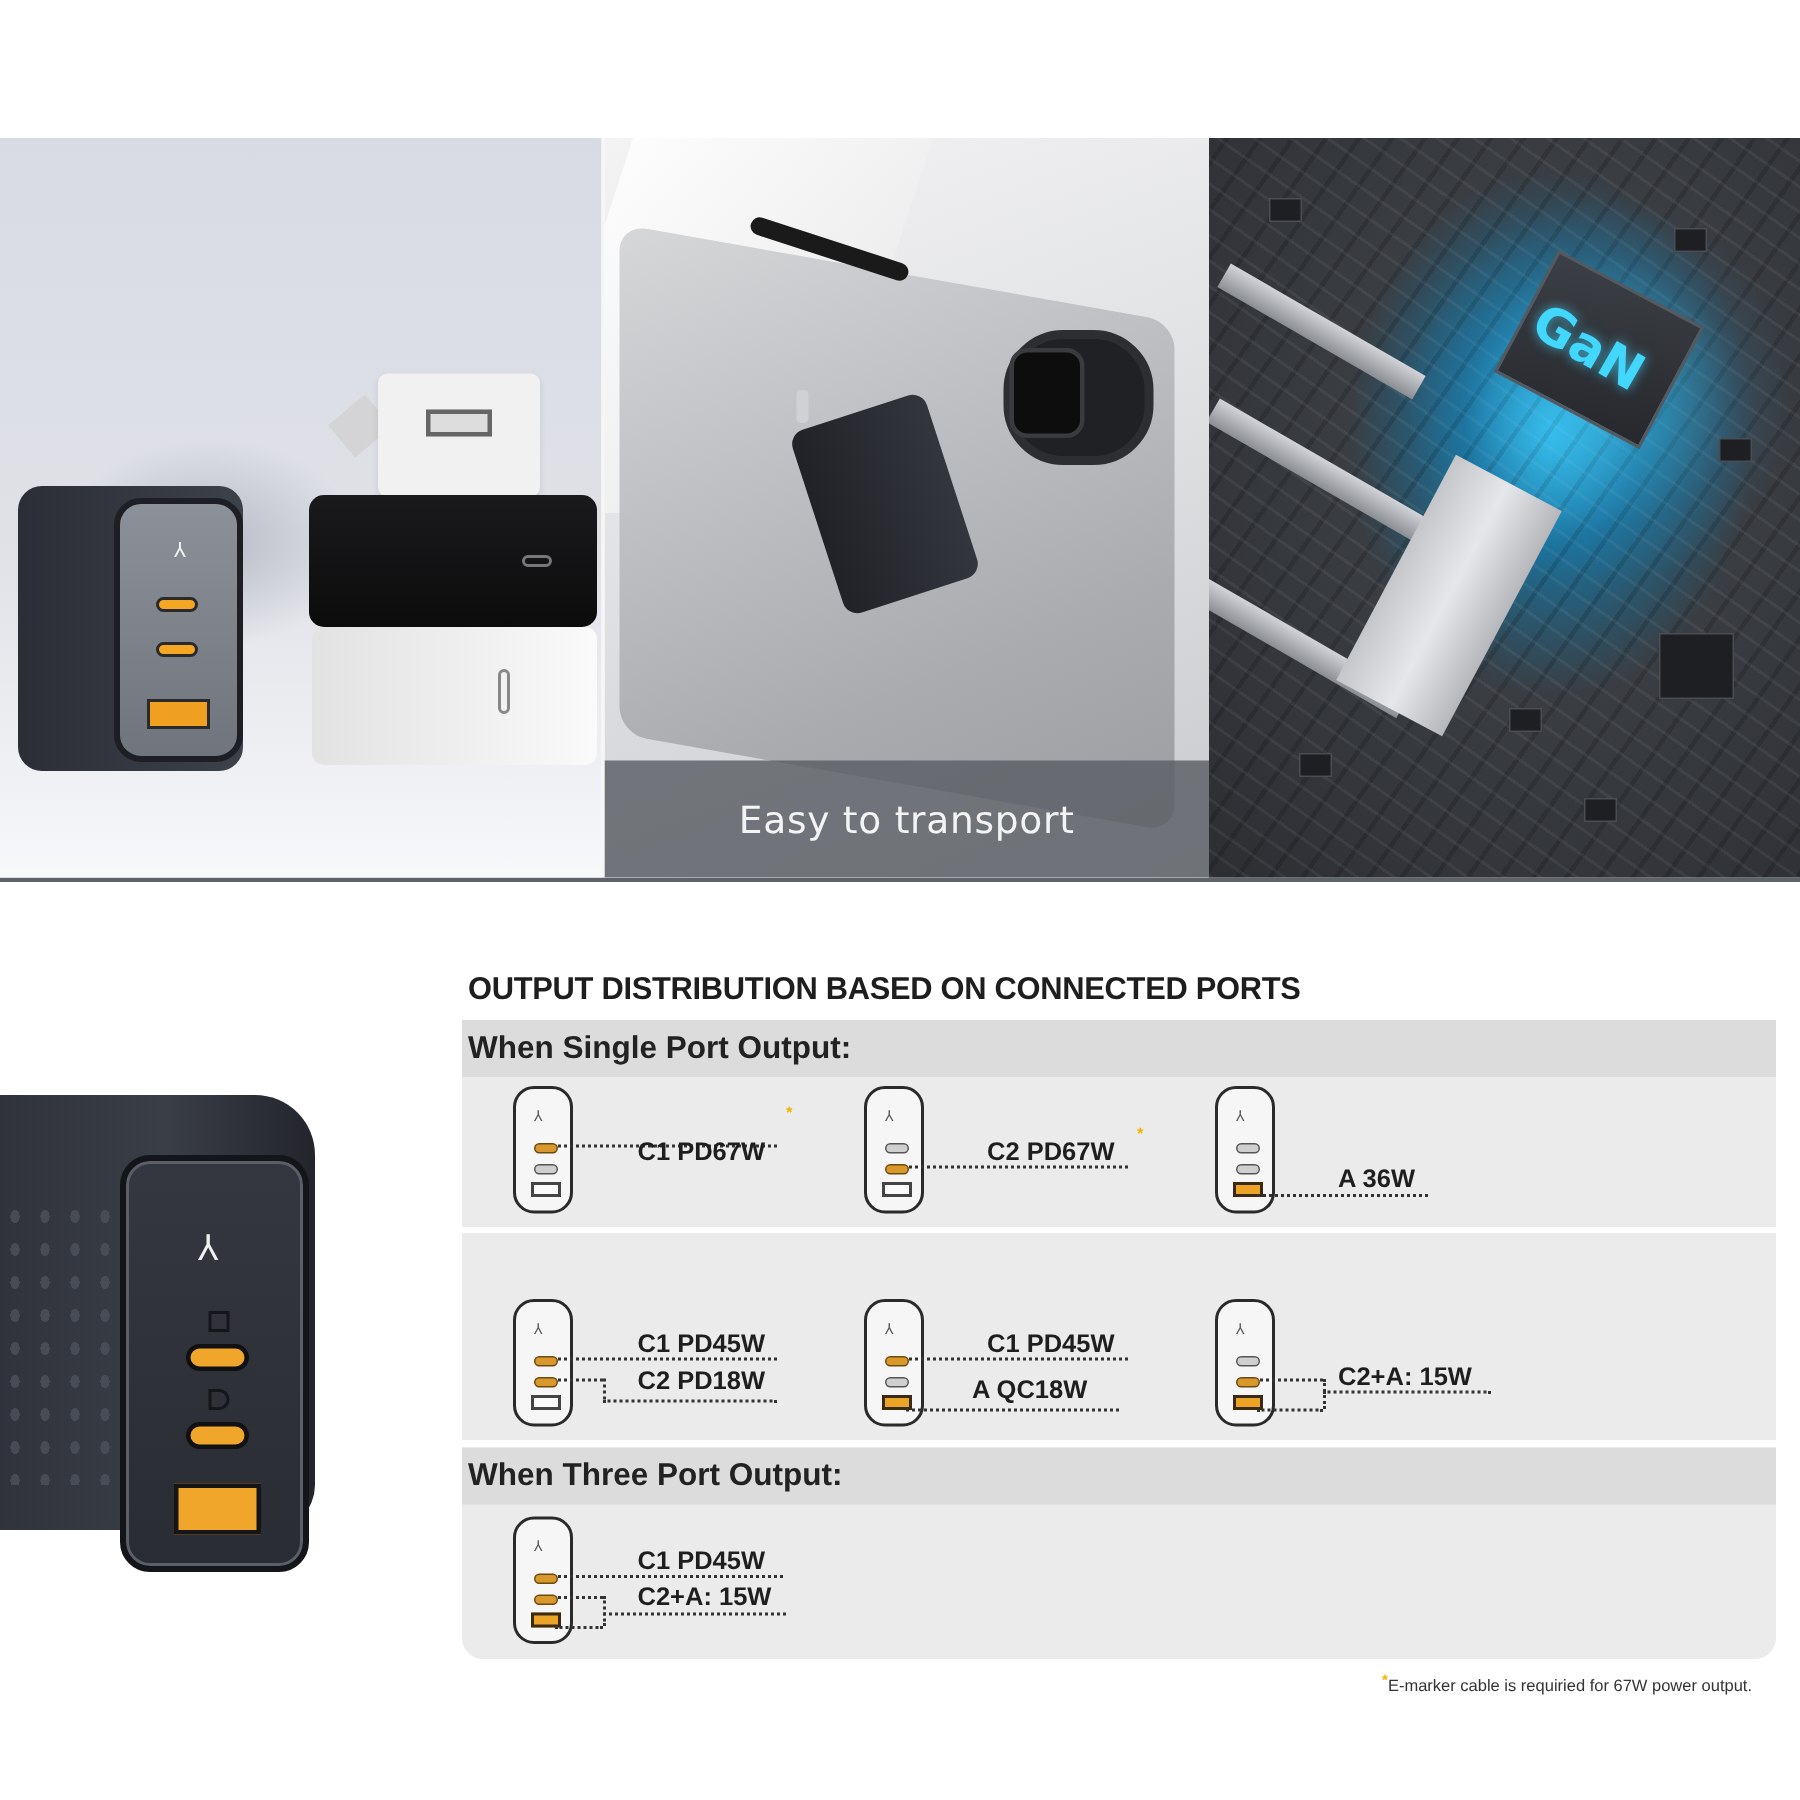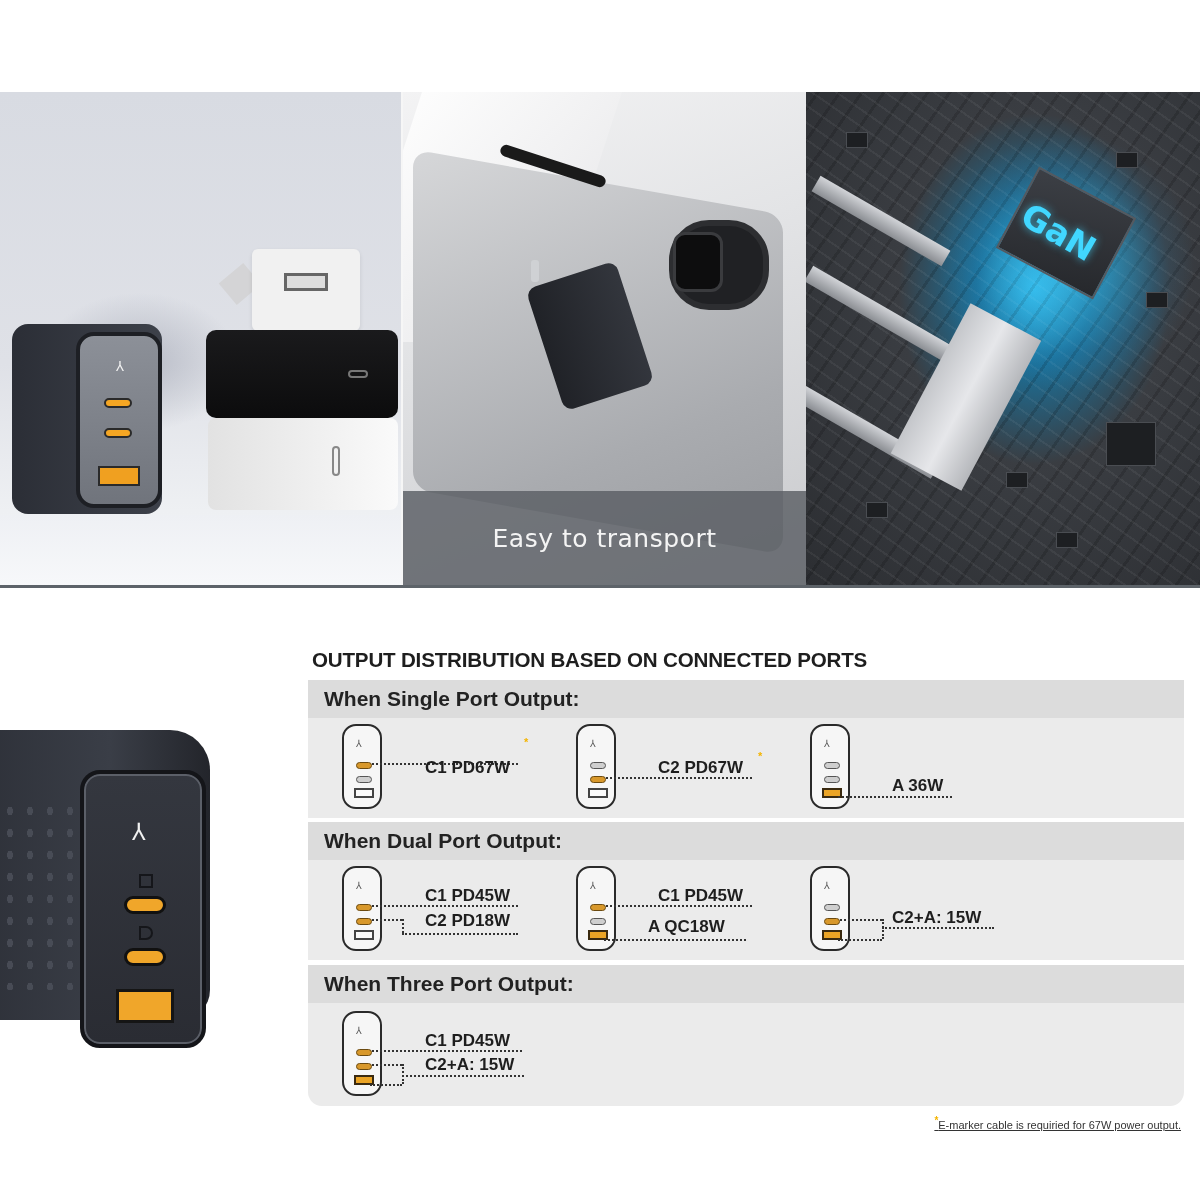--- a/index.html
+++ b/index.html
@@ -29,21 +29,21 @@
   .p1-table { position: absolute; left: 0; bottom: 0; width: 100%; height: 70px; background: linear-gradient(180deg, #eef0f4, #f7f8fa); }
 
   
   .p2-paper { position: absolute; left: -20px; top: -10px; width: 200px; height: 260px; background: linear-gradient(120deg, #fdfdfd, #e8e8ea); transform: skewX(-18deg); }
   .p2-laptop { position: absolute; left: 10px; top: 90px; width: 370px; height: 340px; background: linear-gradient(150deg, #d6d7d9, #a9abaf 70%, #9b9da1); border-radius: 18px; transform: skewY(10deg); }
   .p2-pen { position: absolute; left: 95px; top: 68px; width: 110px; height: 12px; background: #1a1a1a; border-radius: 6px; transform: rotate(18deg); }
   .p2-watch { position: absolute; left: 266px; top: 128px; width: 100px; height: 90px; border-radius: 40px; background: #202124; border: 6px solid #2d2e31; }
   .p2-watch-face { position: absolute; left: 270px; top: 140px; width: 50px; height: 60px; border-radius: 12px; background: #0d0d0e; border: 3px solid #3a3b3e; }
   .p2-charger { position: absolute; left: 140px; top: 180px; width: 94px; height: 128px; background: linear-gradient(90deg, #202227, #33363d); border-radius: 10px; transform: rotate(-18deg); }
   .p2-prong { position: absolute; left: 128px; top: 168px; width: 8px; height: 22px; background: #cfd1d4; border-radius: 3px; }
-  .p2-caption-bar { position: absolute; left: 0; bottom: 0; width: 100%; height: 94px; background: rgba(90,94,100,0.82); display: flex; align-items: center; justify-content: center; }
+  .p2-caption-bar { position: absolute; left: 0; bottom: 0; width: 100%; height: 78px; background: rgba(90,94,100,0.82); display: flex; align-items: center; justify-content: center; }
   .p2-caption { color: #f4f4f4; font-family: "DejaVu Sans", sans-serif; font-size: 25px; letter-spacing: .5px; }
 
   
   .p3-board { position: absolute; inset: 0; background:
       repeating-linear-gradient(35deg, rgba(255,255,255,.05) 0 2px, transparent 2px 14px),
       repeating-linear-gradient(-55deg, rgba(0,0,0,.15) 0 3px, transparent 3px 18px); }
   .p3-glow { position: absolute; left: 130px; top: 40px; width: 260px; height: 260px; background: radial-gradient(circle, rgba(70,210,255,.55), rgba(40,150,210,.15) 50%, transparent 70%); }
   .p3-chip { position: absolute; left: 205px; top: 95px; width: 110px; height: 92px; background: linear-gradient(160deg, #3c3f45, #26282c); transform: rotate(28deg); border: 2px solid #55595f; }
   .p3-chip-label { position: absolute; left: 213px; top: 120px; color: #41d7ff; font-size: 34px; font-weight: bold; transform: rotate(30deg); text-shadow: 0 0 8px rgba(65,215,255,.7); font-family: "DejaVu Sans", sans-serif; }
   .p3-heatsink { position: absolute; left: 120px; top: 220px; width: 80px; height: 170px; background: linear-gradient(90deg, #c4c6ca, #e6e7ea, #b5b7bb); transform: rotate(28deg); }
@@ -57,38 +57,38 @@
   .bc-face { position: absolute; left: 120px; top: 40px; width: 126px; height: 278px; background: linear-gradient(180deg, #34373f, #2a2c33); border-radius: 20px; border: 4px solid #141519; box-shadow: inset 0 0 0 2px #5b5f68; }
   .bc-logo { position: absolute; left: 48px; top: 40px; color: #f1f1f1; font-size: 24px; }
   .bc-label { position: absolute; left: 55px; width: 14px; height: 14px; border: 2px solid #15161a; }
   .bc-port { position: absolute; left: 40px; width: 42px; height: 18px; border-radius: 9px; background: #f0a62a; border: 3px solid #111; }
   .bc-usb { position: absolute; left: 32px; top: 215px; width: 58px; height: 34px; background: #f0a62a; border: 3px solid #151515; }
 
   
   .dist-title { position: absolute; left: 312px; top: 648px; font-size: 21px; font-weight: bold; color: #1e1e1e; letter-spacing: -.2px; transform: scaleX(.98); transform-origin: left; }
   .dist-panel { position: absolute; left: 308px; top: 680px; width: 876px; height: 426px; }
   .section { position: absolute; left: 0; width: 876px; background: #ebebeb; }
-  .section-head { height: 38px; background: #dcdcdc; padding-left: 16px; display: flex; align-items: center; font-size: 21px; font-weight: bold; color: #222; }
+  .section-head { height: 38px; background: #dcdcdc; padding-left: 4px; display: flex; align-items: center; font-size: 21px; font-weight: bold; color: #222; }
   .sec-1 { top: 0; height: 138px; border-radius: 14px 14px 0 0; }
   .sec-2 { top: 142px; height: 138px; }
   .sec-3 { top: 285px; height: 141px; border-radius: 0 0 14px 14px; }
 
   .device { position: absolute; width: 40px; height: 85px; border: 2px solid #2a2a2a; border-radius: 14px; background: #f6f6f6; }
   .dev-logo { position: absolute; left: 12px; top: 10px; font-size: 10px; color: #555; }
   .dev-c { position: absolute; left: 12px; width: 16px; height: 7px; border-radius: 4px; background: #cfcfcf; border: 1.5px solid #555; }
   .dev-c.on { background: #d8982b; border-color: #6b4a10; }
   .dev-a { position: absolute; left: 10px; top: 62px; width: 20px; height: 10px; background: #fafafa; border: 2px solid #444; }
   .dev-a.on { background: #eba425; border-color: #3a2a10; }
 
   .out-label { position: absolute; font-size: 17px; font-weight: bold; color: #1e1e1e; white-space: nowrap; }
   .dots { position: absolute; height: 0; border-top: 2px dotted #333; }
   .vdots { position: absolute; width: 0; border-left: 2px dotted #333; }
   .star { position: absolute; color: #f4b400; font-size: 11px; font-weight: bold; }
 
-  .footnote { position: absolute; right: 19px; top: 1115px; font-size: 11px; color: #333; text-decoration: underline; }
+  .footnote { position: absolute; right: 32px; top: 1115px; font-size: 11px; color: #333; }
   .footnote .star-inline { color: #f4b400; font-weight: bold; font-size: 10px; vertical-align: super; }
 </style>
 </head>
 <body>
 
 <div class="photo-strip">
 
   <div class="photo photo-1">
     <div class="p1-shadow"></div>
     <div class="p1-charger"></div>
@@ -188,21 +188,20 @@
       <span class="dev-logo">⅄</span>
       <div class="dev-c" style="top:36px"></div>
       <div class="dev-c" style="top:50px"></div>
       <div class="dev-a on"></div>
     </div>
     <div class="dots" style="left:530px;top:116px;width:114px"></div>
     <div class="out-label" style="left:584px;top:96px">A 36W</div>
   </div>
 
   <div class="section sec-2">
-    <div class="section-head">When Dual Port Output:</div>
 
     <div class="device" style="left:34px;top:44px">
       <span class="dev-logo">⅄</span>
       <div class="dev-c on" style="top:36px"></div>
       <div class="dev-c on" style="top:50px"></div>
       <div class="dev-a"></div>
     </div>
     <div class="dots" style="left:64px;top:83px;width:146px"></div>
     <div class="dots" style="left:64px;top:97px;width:30px"></div>
     <div class="vdots" style="left:94px;top:97px;height:14px"></div>

